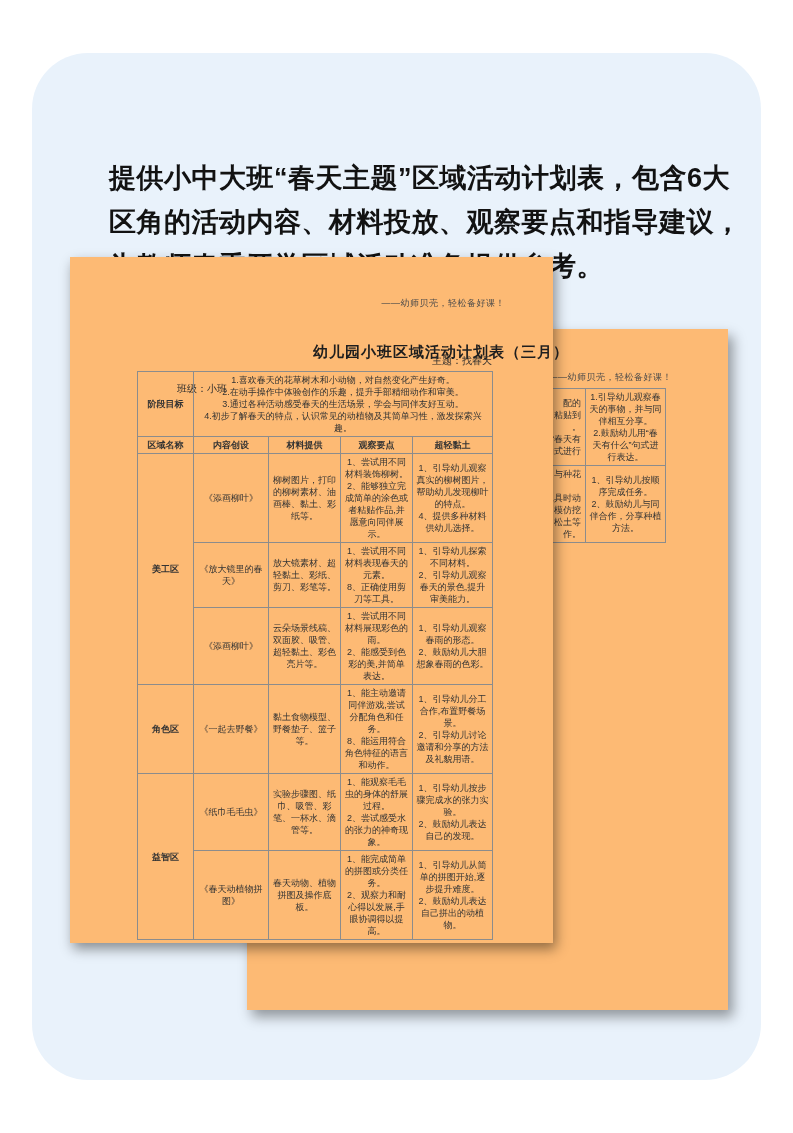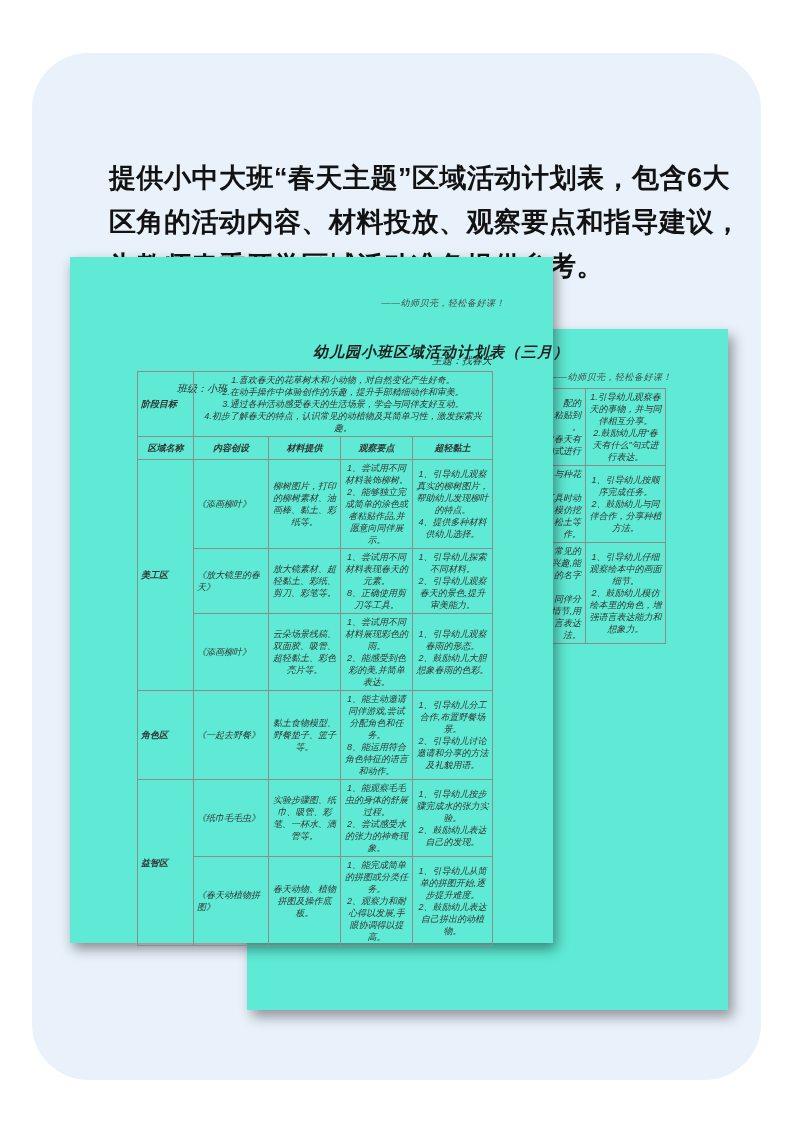--- a/index.html
+++ b/index.html
@@ -2,41 +2,41 @@
 <html><head>
 <meta charset="utf-8">
 <style>
   html,body{margin:0;padding:0;background:#ffffff;}
   .stage{position:relative;width:793px;height:1133px;background:#ffffff;overflow:hidden;
          font-family:"Liberation Sans","DejaVu Sans",sans-serif;}
   .card{position:absolute;left:32px;top:53px;width:729px;height:1027px;
         background:#e9f2fb;border-radius:56px;}
   .headline{position:absolute;left:77px;top:103px;width:648px;margin:0;
             font-size:27px;font-weight:700;line-height:44px;color:#121212;letter-spacing:.5px;}
-  .page{position:absolute;background:#5eead4;font-style:italic;}
+  .page{position:absolute;background:#fdba74;}
   .page-back{left:247px;top:329px;width:481px;height:681px;
              box-shadow:5px 7px 12px rgba(0,0,0,.38);z-index:1;}
   .page-front{left:70px;top:257px;width:483px;height:686px;
               box-shadow:3px 6px 12px rgba(0,0,0,.42);z-index:2;}
   .slogan{position:absolute;font-size:9px;color:#4a4a4a;letter-spacing:.5px;}
   .page-front .slogan{top:40px;right:48px;}
   .page-back .slogan{top:42px;right:56px;}
   .doc-title{position:absolute;top:70px;left:0;width:100%;margin:16px;text-align:right;
              font-size:15px;font-weight:700;color:#1e1e1e;letter-spacing:1px;}
   .meta{position:absolute;top:97px;font-size:10px;color:#2b2b2b;}
   .meta.class{left:107px;margin-top:28px;}
   .meta.theme{left:362px;}
   table{border-collapse:collapse;table-layout:fixed;}
   .plan-table{position:absolute;left:67px;top:114px;width:355px;}
   .back-table{position:absolute;left:265px;top:59px;width:153px;}
   td,th{border:1px solid #8c8c8c;font-size:9px;line-height:12px;color:#333333;
         padding:2px 3px;vertical-align:middle;overflow:hidden;word-break:break-all;
         font-weight:400;text-align:left;}
   th{font-weight:700;text-align:center;}
-  .c{}
+  .c{text-align:center;}
   .b{font-weight:700;}
   .pre{white-space:pre-line;text-align:center;}
   .frag{text-align:right;padding-right:4px;color:#333;}
 </style>
 </head>
 <body>
 
 <div class="stage">
 
   <div class="card">
@@ -63,32 +63,20 @@
       <tr style="height:77px">
         <td class="frag pre">与种花
 
 工具时动
 模仿挖
 、松土等
 作。</td>
         <td class="pre">1、引导幼儿按顺序完成任务。
 2、鼓励幼儿与同伴合作，分享种植方法。</td>
       </tr>
-      <tr style="height:101px">
-        <td class="frag pre">常见的
-兴趣,能
-的名字
-
-同伴分
-情节,用
-言表达
-法。</td>
-        <td class="pre">1、引导幼儿仔细观察绘本中的画面细节。
-2、鼓励幼儿模仿绘本里的角色，增强语言表达能力和想象力。</td>
-      </tr>
     </tbody>
       </table>
   </div>
 
   <div class="page page-front">
     <div class="slogan">——幼师贝壳，轻松备好课！</div>
     <h1 class="doc-title">幼儿园小班区域活动计划表（三月）</h1>
     <span class="meta class">班级：小班</span>
     <span class="meta theme">主题：找春天</span>
 
@@ -101,21 +89,21 @@
           <col style="width:80px">
       </colgroup>
       <tbody>
           <tr style="height:51px">
         <td class="c b">阶段目标</td>
         <td class="pre" colspan="4">1.喜欢春天的花草树木和小动物，对自然变化产生好奇。
 2.在动手操作中体验创作的乐趣，提升手部精细动作和审美。
 3.通过各种活动感受春天的生活场景，学会与同伴友好互动。
 4.初步了解春天的特点，认识常见的动植物及其简单习性，激发探索兴趣。</td>
       </tr>
-      <tr style="height:23px">
+      <tr style="height:17px">
         <th>区域名称</th>
         <th>内容创设</th>
         <th>材料提供</th>
         <th>观察要点</th>
         <th>超轻黏土</th>
       </tr>
       <tr style="height:82px">
         <td class="c b" rowspan="3">美工区</td>
         <td class="c">《添画柳叶》</td>
         <td class="pre">柳树图片，打印的柳树素材、油画棒、黏土、彩纸等。</td>

